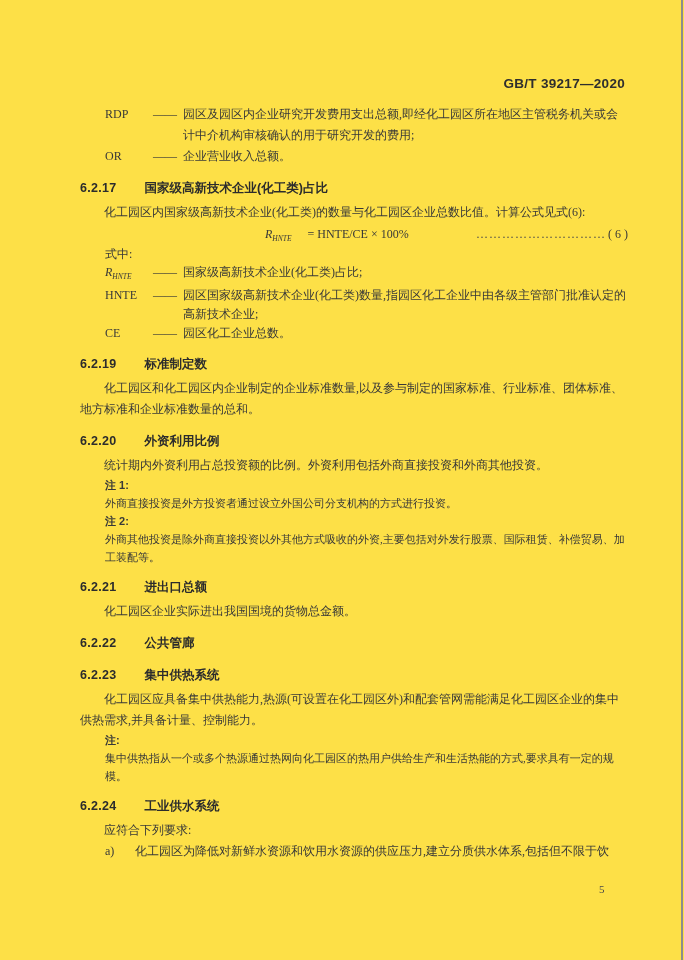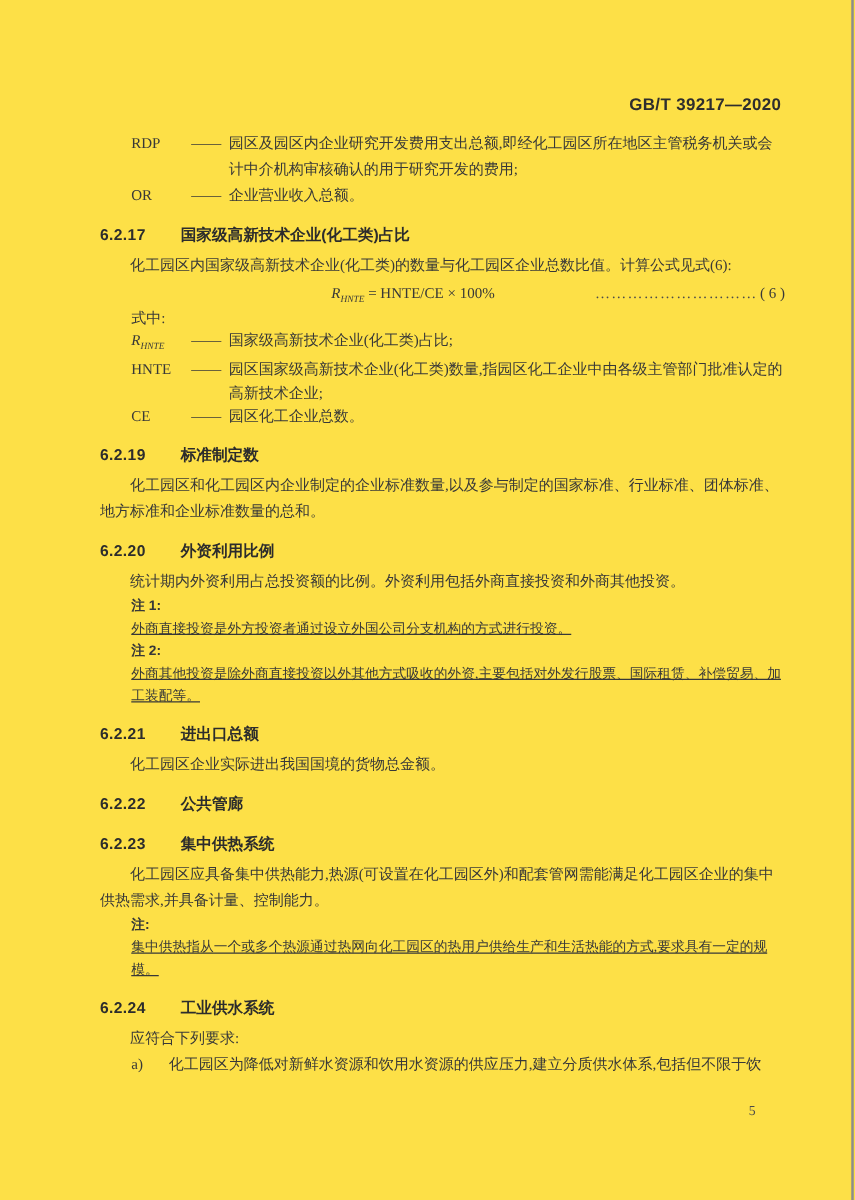--- a/index.html
+++ b/index.html
@@ -41,29 +41,29 @@
   }
   .h2 .h-num{margin-right:28px;letter-spacing:0.3px;}
   
   .para{margin:3px 0 0 0;text-indent:2em;}
   .para-flush{margin:0 0 0 25px;line-height:18px;}
   
   .formula{display:flex;align-items:baseline;margin:0;height:22px;line-height:22px;}
   .f-expr{margin-left:185px;white-space:nowrap;}
   .f-expr i{font-family:"Liberation Serif","DejaVu Serif",serif;}
   .f-expr sub{font-size:7.5px;font-style:italic;}
-  .f-rhs{margin-left:3px;}
+  .f-rhs{margin-left:16px;}
   .f-end{margin-left:auto;white-space:nowrap;}
   .f-leader{letter-spacing:1px;color:#4a4a4a;}
   .f-num{margin-left:2px;}
   
   .note{display:flex;margin:0 0 0 25px;font-size:11px;line-height:18px;flex-direction:column;}
   .note .note-label{font-weight:bold;white-space:nowrap;flex:none;
     font-family:"Liberation Sans","DejaVu Sans",sans-serif;}
-  .note .note-text{flex:1;text-decoration:underline;}
+  .note .note-text{flex:1;}
   
   .list-item{display:flex;margin:0 0 0 25px;}
   .list-item .li-label{width:30px;flex:none;}
   .list-item .li-text{flex:1;}
   .page-number{
     position:absolute;top:883px;left:599px;
     font-size:11px;color:#4a4a4a;
   }
 </style>
 </head>

